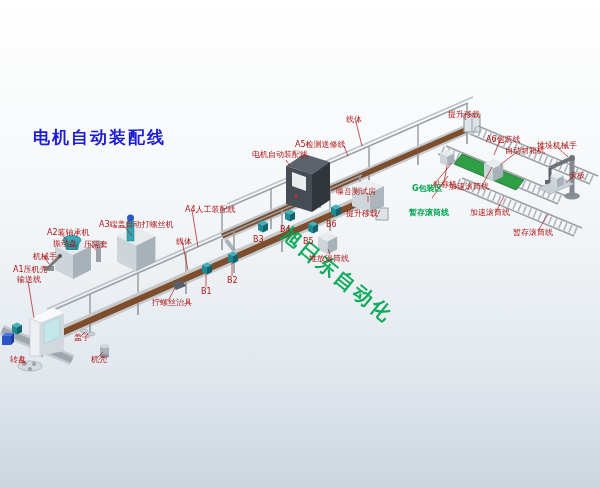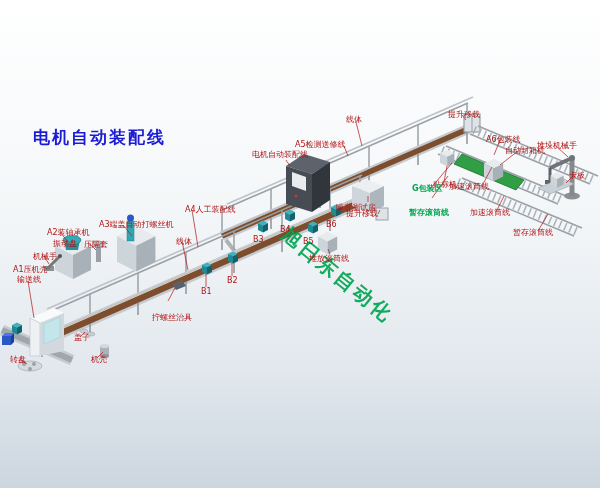--- a/index.html
+++ b/index.html
@@ -247,33 +247,33 @@
 
 <div class="lbl" style="left:13px;top:266px">A1压机壳</div>
 <div class="lbl" style="left:17px;top:276px">输送线</div>
 <div class="lbl" style="left:47px;top:229px">A2装轴承机</div>
 <div class="lbl" style="left:53px;top:240px">振动盘</div>
 <div class="lbl" style="left:33px;top:253px">机械手</div>
 <div class="lbl" style="left:84px;top:241px">压隔套</div>
 <div class="lbl" style="left:99px;top:221px">A3端盖自动打螺丝机</div>
 <div class="lbl" style="left:185px;top:206px">A4人工装配线</div>
 <div class="lbl" style="left:176px;top:238px">线体</div>
-<div class="lbl" style="left:152px;top:314px">拧螺丝治具</div>
+<div class="lbl" style="left:152px;top:299px">拧螺丝治具</div>
 <div class="lbl" style="left:74px;top:334px">盖子</div>
 <div class="lbl" style="left:91px;top:356px">机壳</div>
 <div class="lbl" style="left:10px;top:356px">转盘</div>
 <div class="lbl" style="left:201px;top:288px">B1</div>
 <div class="lbl" style="left:227px;top:277px">B2</div>
 <div class="lbl" style="left:253px;top:236px">B3</div>
 <div class="lbl" style="left:280px;top:226px">B4</div>
 <div class="lbl" style="left:303px;top:238px">B5</div>
 <div class="lbl" style="left:326px;top:221px">B6</div>
 <div class="lbl" style="left:309px;top:255px">堆放滚筒线</div>
 <div class="lbl" style="left:346px;top:210px">提升移载</div>
-<div class="lbl" style="left:336px;top:204px">噪音测试房</div>
+<div class="lbl" style="left:336px;top:188px">噪音测试房</div>
 <div class="lbl" style="left:252px;top:151px">电机自动装配线</div>
 <div class="lbl" style="left:295px;top:141px">A5检测送修线</div>
 <div class="lbl" style="left:346px;top:116px">线体</div>
 <div class="lbl" style="left:433px;top:181px">贴标机</div>
 <div class="lbl" style="left:448px;top:111px">提升移载</div>
 <div class="lbl" style="left:486px;top:136px">A6包装线</div>
 <div class="lbl" style="left:505px;top:147px">自动封箱机</div>
 <div class="lbl" style="left:537px;top:142px">堆垛机械手</div>
 <div class="lbl" style="left:569px;top:172px">卡板</div>
 <div class="lbl green" style="left:412px;top:185px">G包装区</div>

